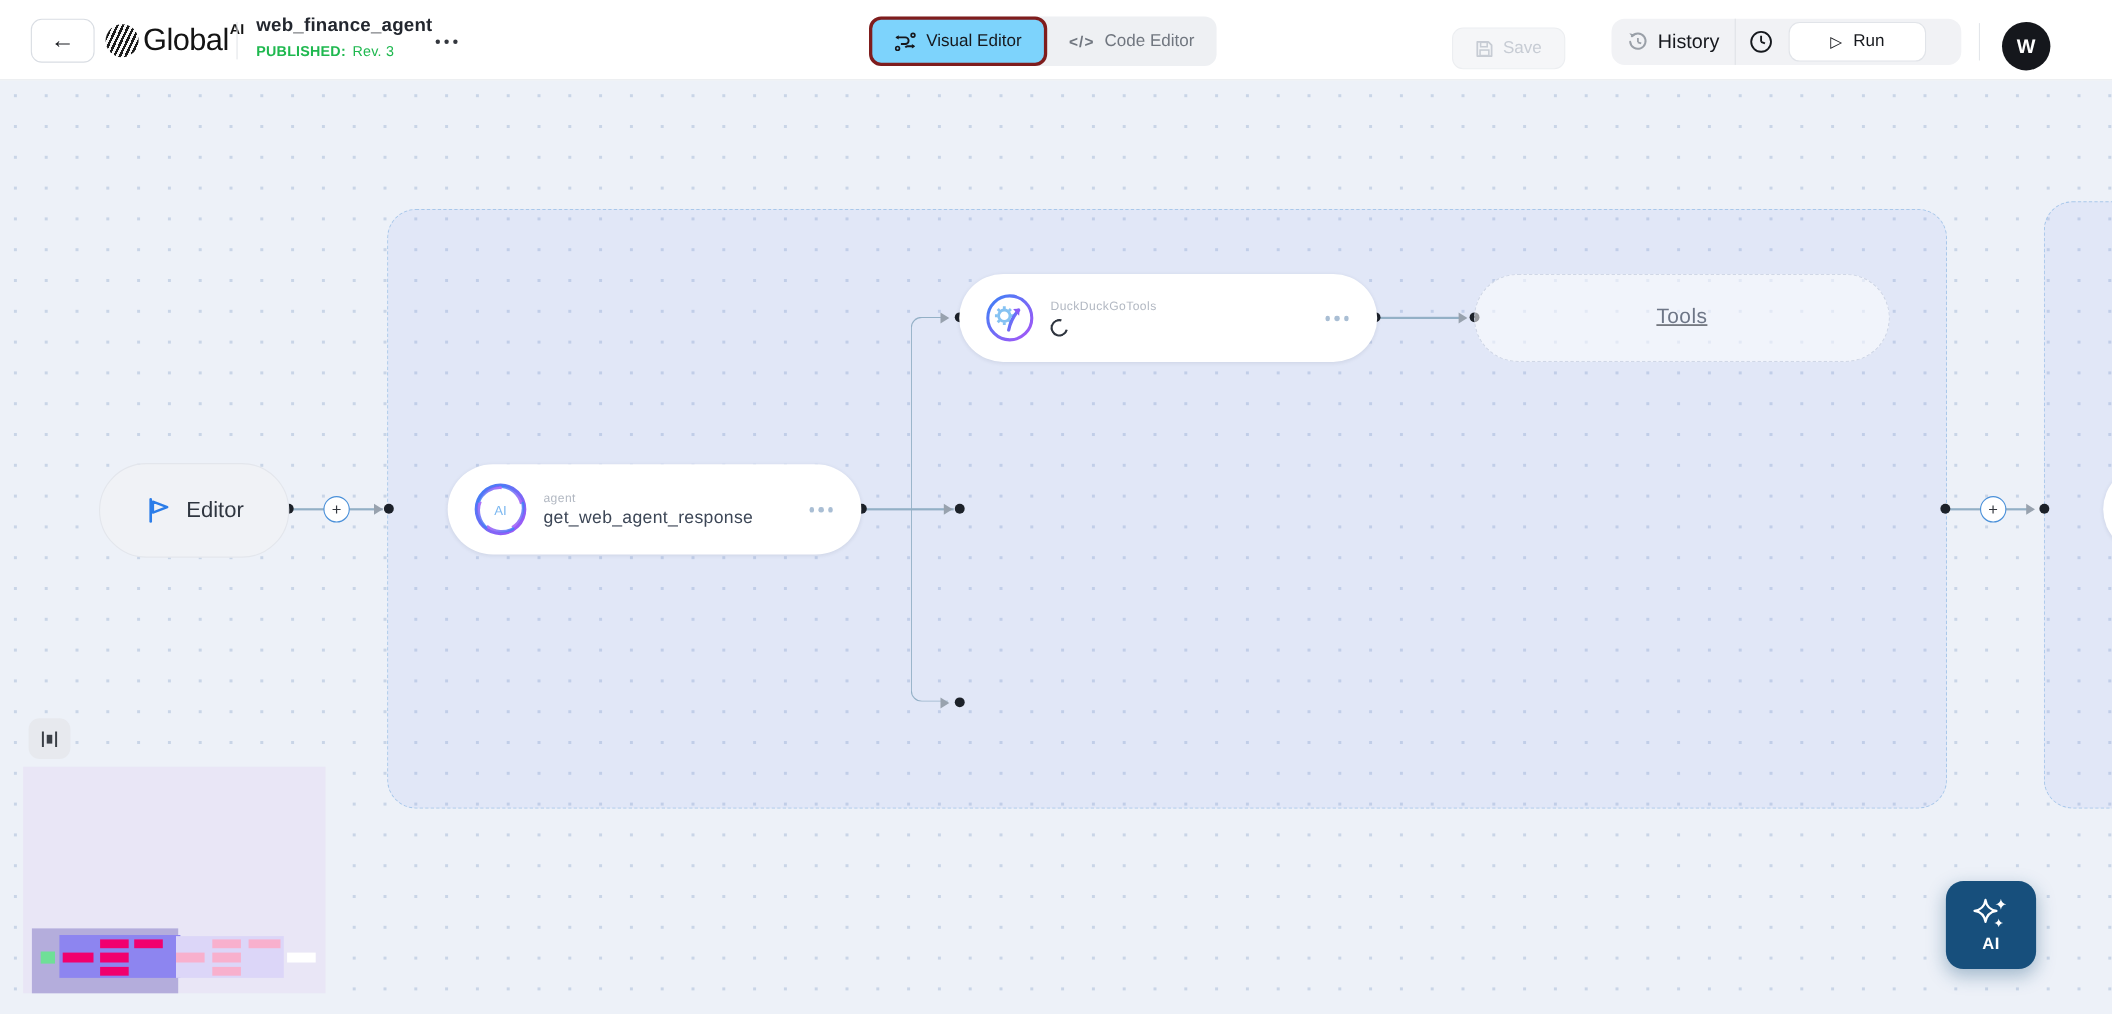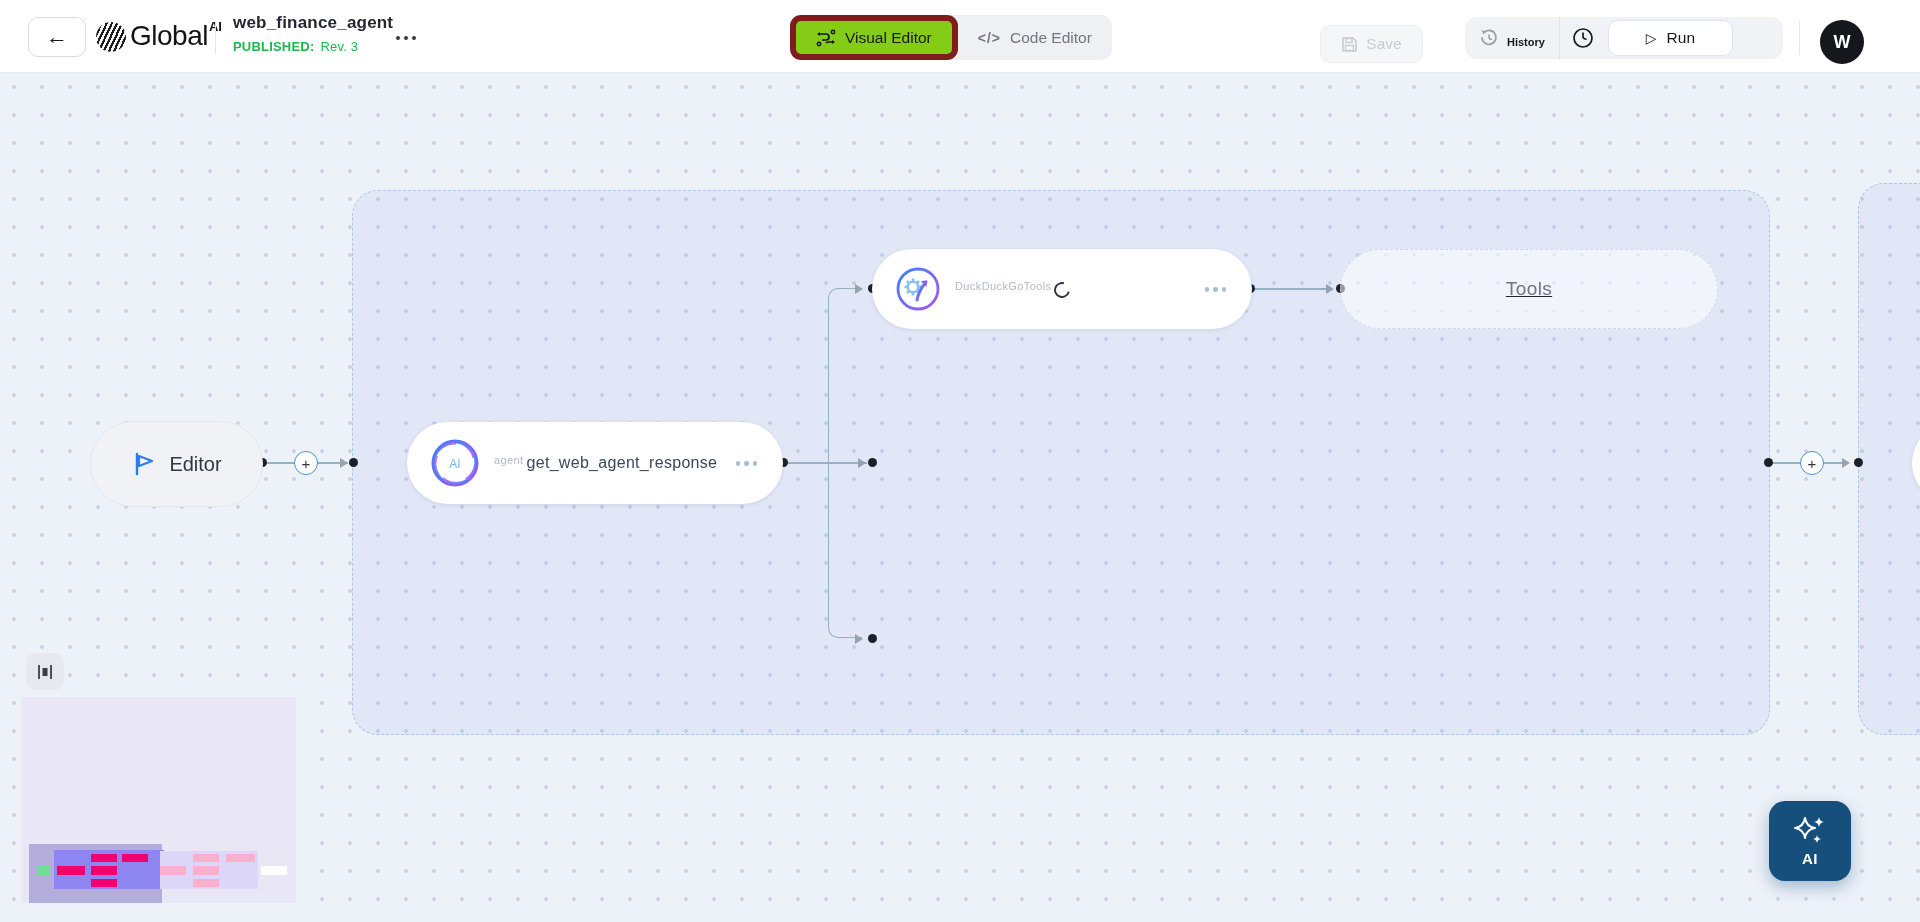--- a/index.html
+++ b/index.html
@@ -22,31 +22,31 @@
   .title-block{position:absolute;left:233px;top:13px;}
   .doc-title{font-size:17px;font-weight:600;color:#23272f;letter-spacing:0.2px;}
   .doc-status{margin-top:6px;font-size:13px;font-weight:700;color:#1fb84f;letter-spacing:0.2px;}
   .doc-status .rev{font-weight:400;margin-left:6px;}
   .more-menu{position:absolute;left:392px;top:32px;display:flex;gap:4px;cursor:pointer;padding:4px;}
   .more-menu i{width:4px;height:4px;border-radius:50%;background:#33373e;display:block;}
 
   .seg{position:absolute;left:790px;top:15px;height:45px;background:#eef0f3;border-radius:11px;
        display:flex;align-items:stretch;padding:0;}
   .seg-btn{display:flex;align-items:center;gap:9px;padding:0 20px;font-size:15.5px;border-radius:11px;cursor:pointer;}
-  .seg-btn.active{background:#84cc16;border:6px solid #7f1d1d;color:#16181d;font-weight:500;text-align:right;}
+  .seg-btn.active{background:#7dd3fc;border:3px solid #7f1d1d;color:#16181d;font-weight:500;text-align:right;}
   .seg-btn.inactive{color:#70767f;}
   .code-glyph{font-size:14px;font-weight:600;color:#70767f;letter-spacing:1px;}
 
   .save-btn{position:absolute;left:1320px;top:25px;width:103px;height:38px;background:#f5f6f8;
             border:1px solid #eceef1;border-radius:10px;display:flex;align-items:center;justify-content:center;
             gap:8px;color:#c7ccd4;font-size:15.5px;font-weight:500;}
   .cluster{position:absolute;left:1465px;top:17px;width:318px;height:42px;background:#f1f2f5;border-radius:12px;
            display:flex;align-items:center;}
-  .history-btn{display:flex;align-items:flex-end;gap:8px;padding:0 14px 0 14px;cursor:pointer;
-               font-size:11px;font-weight:700;color:#16181d;}
+  .history-btn{display:flex;align-items:flex-start;gap:8px;padding:0 14px 0 14px;cursor:pointer;
+               font-size:18px;font-weight:400;color:#16181d;}
   .cluster-div{width:1px;height:42px;background:#dfe2e7;}
   .clock-btn{width:46px;display:flex;align-items:center;justify-content:center;cursor:pointer;}
   .run-btn{margin-left:2px;width:125px;height:36px;background:#fff;border:1px solid #e1e4e9;border-radius:10px;
            display:flex;align-items:center;justify-content:center;gap:10px;font-size:15.5px;font-weight:500;
            color:#16181d;cursor:pointer;}
   .run-play{font-size:14px;color:#16181d;}
   .header-div2{position:absolute;left:1799px;top:21px;width:1px;height:34px;background:#e3e6ea;}
   .avatar{position:absolute;left:1820px;top:20px;width:44px;height:44px;border-radius:50%;background:#15171c;
           color:#fff;font-size:18px;font-weight:700;display:flex;align-items:center;justify-content:center;cursor:pointer;}
 
@@ -57,21 +57,21 @@
   .group1{left:352px;top:117px;width:1418px;height:545px;}
   .group2{left:1858px;top:110px;width:260px;height:552px;}
 
   .node{position:absolute;display:flex;align-items:center;}
   .node-start{left:90px;top:348px;width:173px;height:86px;border-radius:43px;background:#f0f2f6;
               border:1px solid #e3e6ec;justify-content:center;gap:12px;cursor:pointer;}
   .start-label{font-size:20px;font-weight:500;color:#2f3640;}
   .node-card{background:#fff;box-shadow:0 1px 4px rgba(30,40,70,0.10);cursor:pointer;}
   .node-agent{left:407px;top:349px;width:376px;height:82px;border-radius:41px;padding-left:23px;}
   .node-duck{left:872px;top:176px;width:380px;height:80px;border-radius:40px;padding-left:23px;}
-  .node-texts{margin-left:14px;display:flex;gap:3px;}
+  .node-texts{margin-left:14px;display:flex;flex-direction:column;gap:3px;}
   .node-type{font-size:11px;color:#b2b8c2;letter-spacing:0.4px;}
   .node-name{font-size:16px;color:#3c4656;letter-spacing:0.3px;}
   .node-dots{position:absolute;right:26px;top:50%;margin-top:-2px;display:flex;gap:4px;cursor:pointer;}
   .node-dots i{width:4.5px;height:4.5px;border-radius:50%;background:#a9bed4;display:block;}
   .spinner{width:16px;height:16px;border-radius:50%;border:2.4px solid #2f353f;border-right-color:transparent;
            transform:rotate(-30deg);margin-top:2px;}
   .node-ph{border:1.6px dashed #d0d7e6;background:rgba(255,255,255,0.55);justify-content:center;cursor:pointer;}
   .ph-label{font-size:19px;color:#6e7687;letter-spacing:0.4px;}
   .node-tools{left:1340px;top:176px;width:378px;height:80px;border-radius:40px;text-decoration:underline;}
   .node-knowledge{left:872px;top:349px;width:380px;height:84px;border-radius:42px;}

